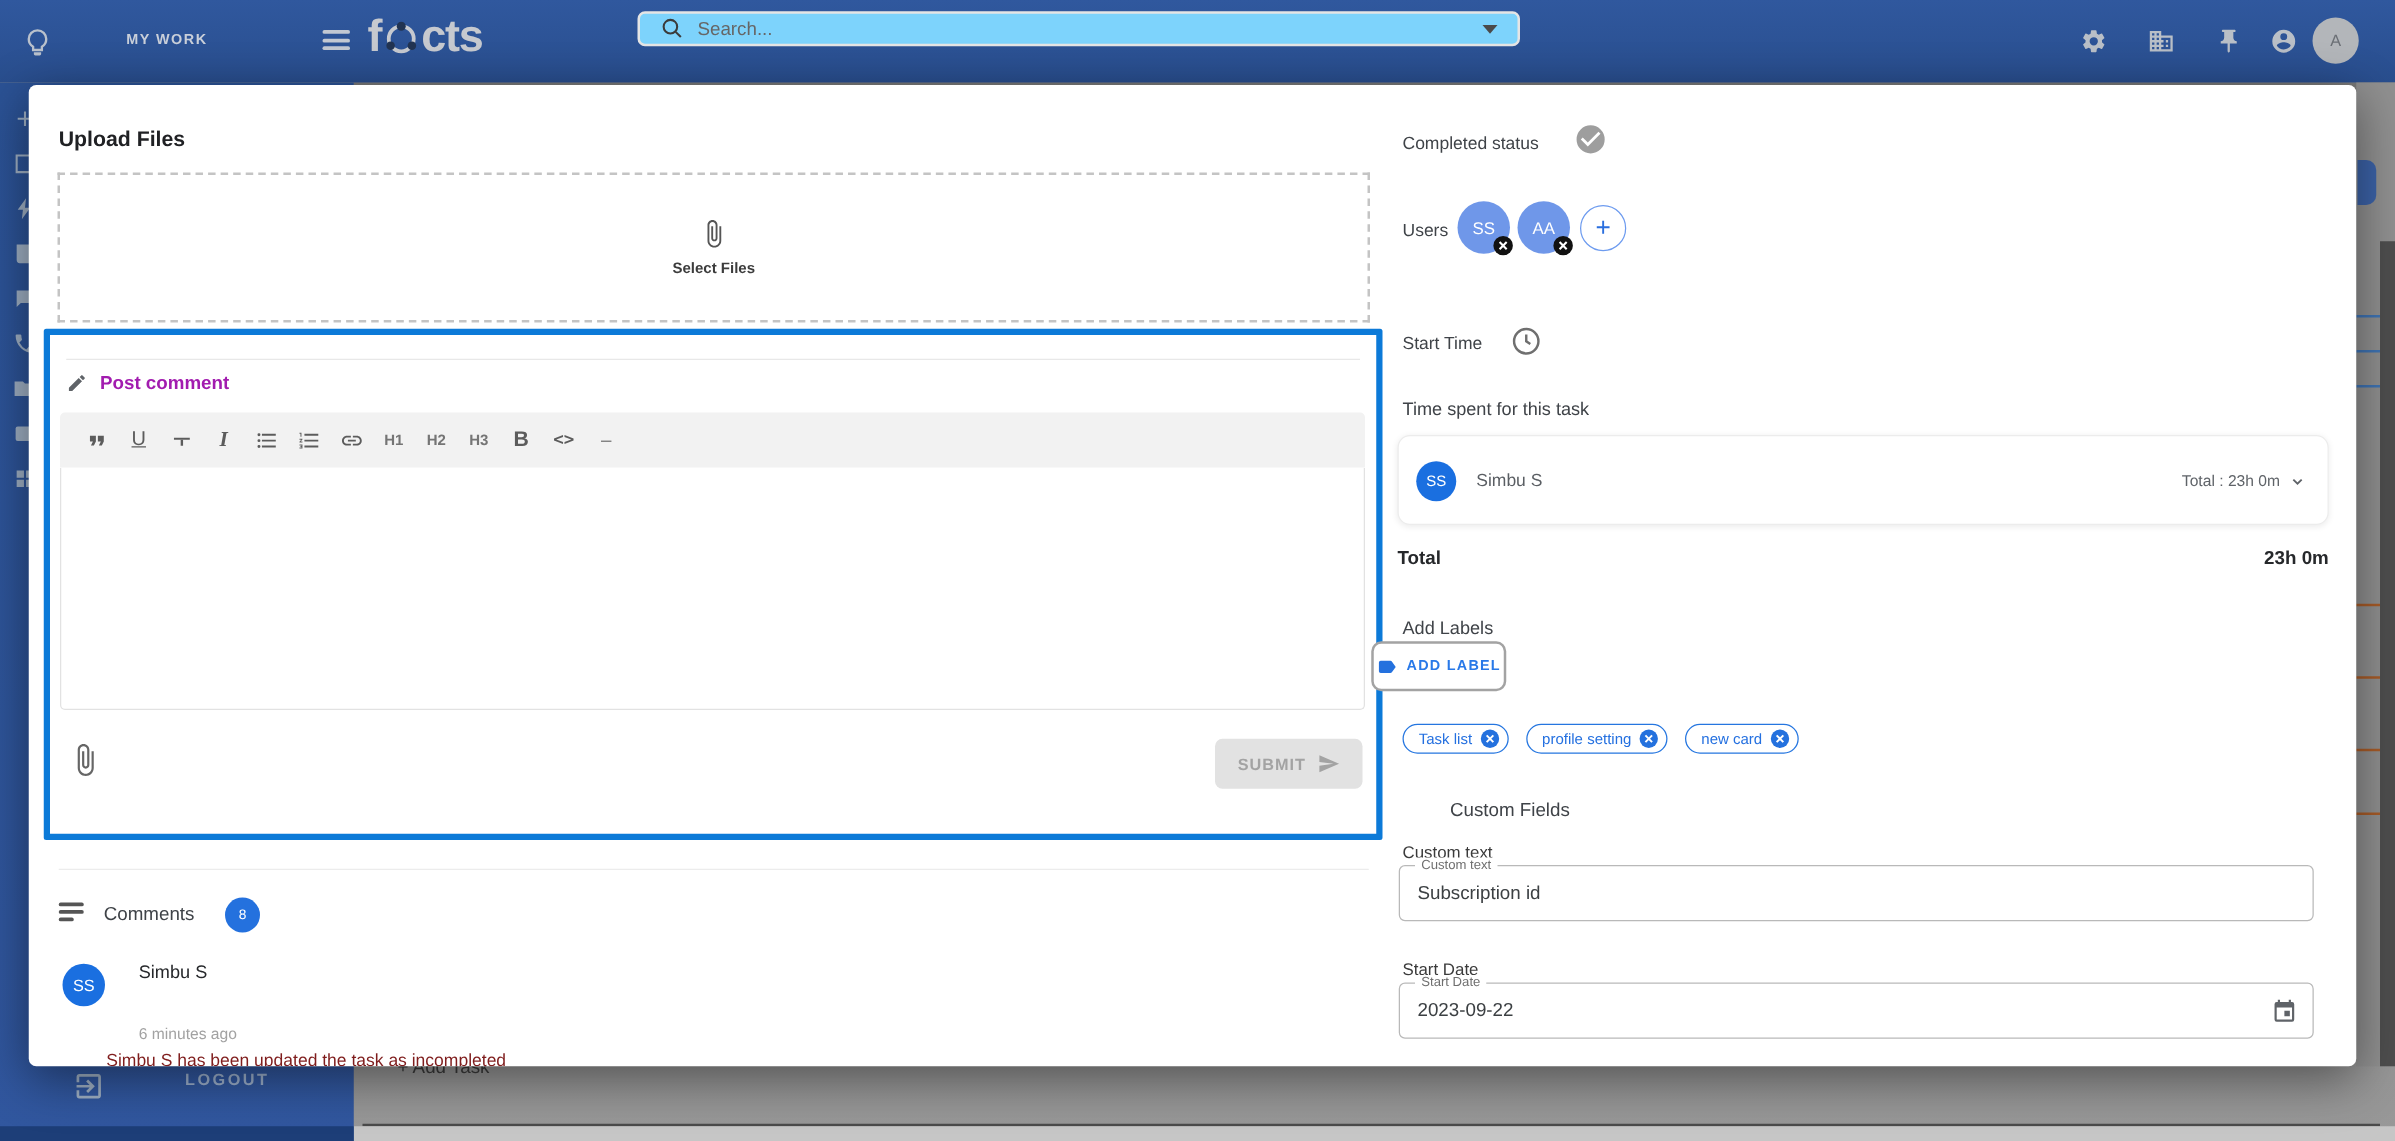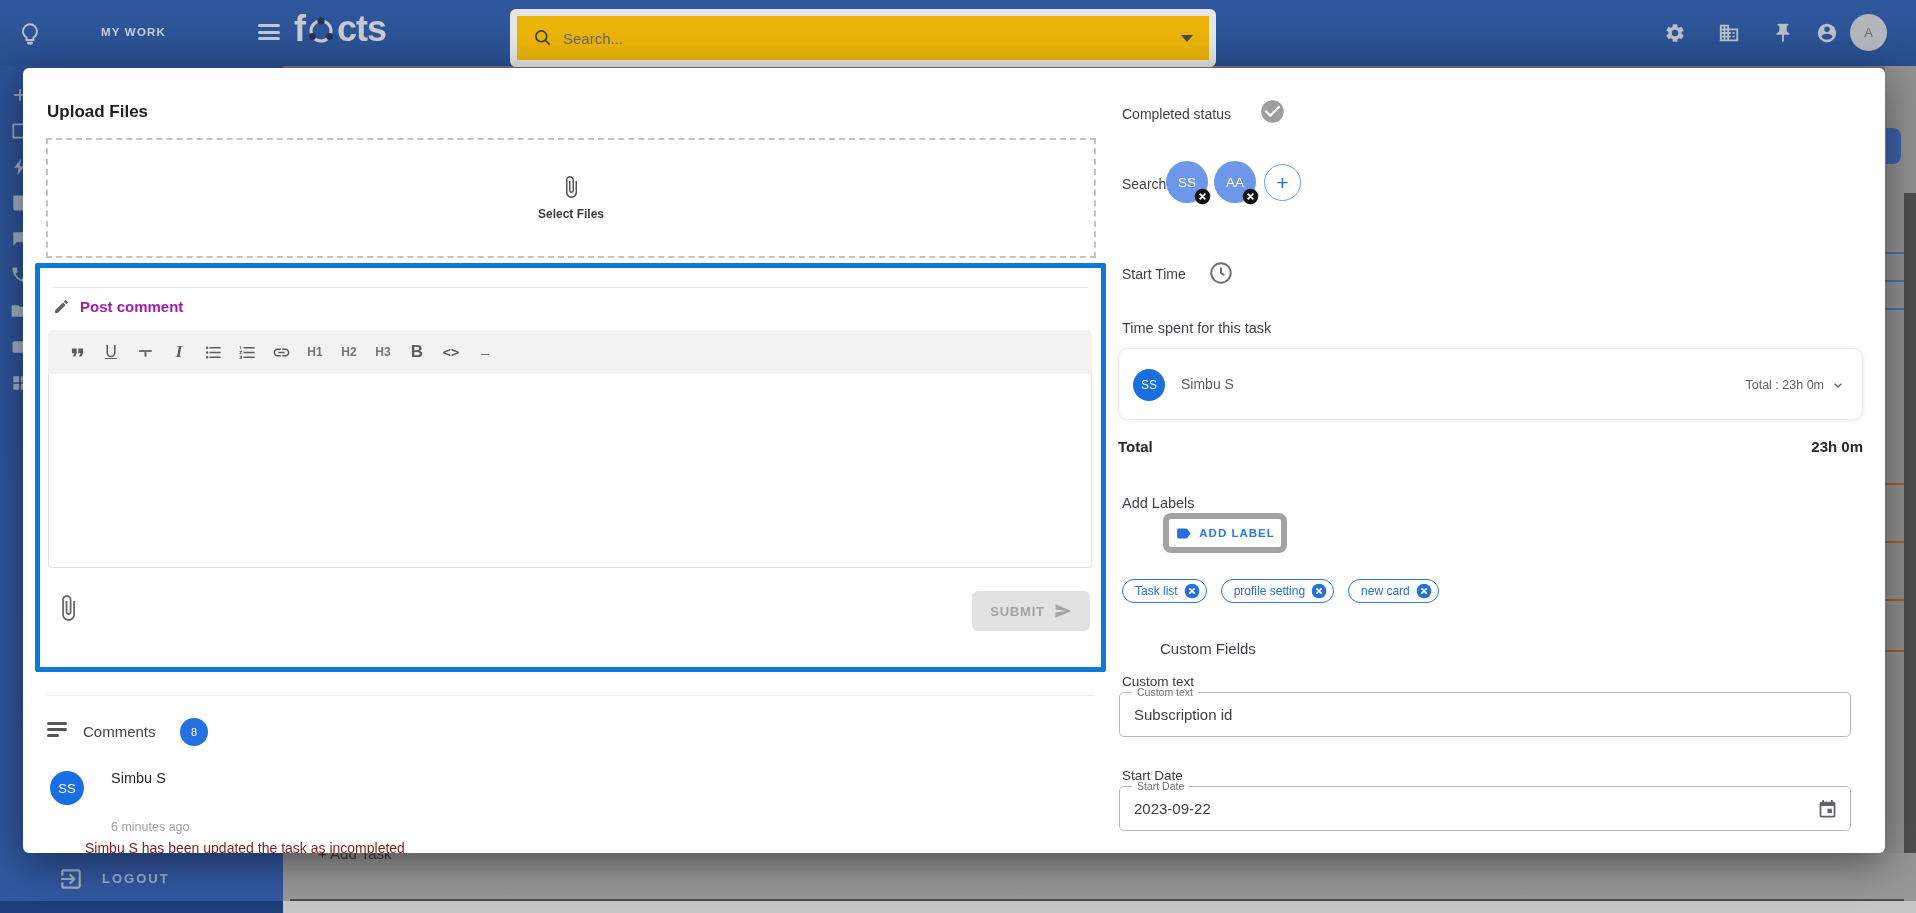--- a/index.html
+++ b/index.html
@@ -8,31 +8,31 @@
   .abs { position:absolute; }
 
   
   .app-header { left:0; top:0; width:1916px; height:66px; background:linear-gradient(180deg,#30589e,#294e8e); z-index:1; }
   .bulb-icon { left:16px; top:19px; width:28px; height:28px; color:#b9c1cc; }
   .my-work { left:62px; top:26px; font-size:11.5px; font-weight:700; letter-spacing:1.2px; color:#c9cfd9;padding-left:39px; }
   .menu-icon { left:258px; top:24px; width:22px; height:16px; cursor:pointer; }
   .menu-icon span { display:block; height:3px; background:#c2c8d2; border-radius:2px; margin-bottom:3.5px; }
   .logo { left:294px; top:8px; display:flex; align-items:center; color:#c6c9cf; font-weight:700; font-size:36px; letter-spacing:-1px; }
   .logo svg { margin:6px 1px 0 1px; }
-  .searchbar { left:510px; top:9px; width:706px; height:58px; background:#eab308; border:7px solid #e5e5e5; border-radius:6px; display:flex; align-items:center; padding:0 16px; }
+  .searchbar { left:510px; top:9px; width:706px; height:28px; background:#7dd3fc; border:2px solid #e5e5e5; border-radius:6px; display:flex; align-items:center; padding:0 16px; }
   .searchbar svg { flex:none; }
   .searchbar input { flex:1; border:none; outline:none; background:transparent; font-size:15px; color:#4c4c4c; margin-left:10px; font-family:"Liberation Sans",sans-serif; }
   .searchbar input::placeholder { color:#666; opacity:1; }
   .search-caret { flex:none; width:0; height:0; border-left:6px solid transparent; border-right:6px solid transparent; border-top:7px solid #4a4a4a; }
   .hdr-ic { top:22px; width:22px; height:22px; color:#b9bfc7; cursor:pointer; }
   .hdr-avatar { left:1850px; top:14px; width:37px; height:37px; border-radius:50%; background:#b3b6ba; color:#6b6f75; font-size:13px; display:flex; align-items:center; justify-content:center; cursor:pointer; }
 
   .app-sidebar { left:0; top:66px; width:283px; height:847px; background:linear-gradient(180deg,#2b5295,#31579f); z-index:2; }
   .side-ic { left:10px; width:20px; height:20px; color:#9fb0c4; }
-  .logout-row { left:0; top:856px; width:226px; height:45px; display:flex; align-items:center; cursor:pointer; }
+  .logout-row { left:0; top:856px; width:226px; height:45px; display:flex; align-items:flex-start; cursor:pointer;gap:46px; }
   .logout-row svg { margin-left:58px; width:26px; height:26px; color:#9fb0c4; }
   .logout-label { margin-left:18px; font-size:13px; letter-spacing:2px; color:#9cb0cc; font-weight:600; }
   .side-bottom-strip { left:0; top:901px; width:283px; height:12px; background:#1d3e78; }
 
   .bottom-bg { left:283px; top:66px; width:1633px; height:847px; background:linear-gradient(180deg,#787878,#989898); z-index:0; }
   .add-task { left:318px; top:845px; font-size:15px; color:#3b3b3b; z-index:3; cursor:pointer; }
   .bottom-line { left:290px; top:899px; width:1614px; height:2px; background:#4a4a4a; z-index:3; }
   .bottom-strip { left:283px; top:901px; width:1633px; height:12px; background:#c6c6c6; z-index:3; }
 
   .right-strip { left:1885px; top:66px; width:31px; height:787px; background:#909090; z-index:4; }
@@ -83,21 +83,21 @@
   .user-av { top:93px; width:42px; height:42px; border-radius:50%; background:#6f97e9; color:#fff; font-size:13.5px; display:flex; align-items:center; justify-content:center; cursor:pointer; }
   .user-x { position:absolute; right:-3px; bottom:-2px; width:17px; height:17px; cursor:pointer; }
   .user-add { left:1241px; top:96px; width:37px; height:37px; border-radius:50%; border:1.5px solid #6d9bef; color:#2a6fdf; font-size:21px; background:#fff; display:flex; align-items:center; justify-content:center; cursor:pointer; }
   .clock-icon { left:1185px; top:192px; width:26px; height:26px; cursor:pointer; }
   .ts-card { left:1095px; top:280px; width:745px; height:72px; border:1px solid #ececec; border-radius:10px; box-shadow:0 1px 5px rgba(0,0,0,.08); background:#fff; cursor:pointer; }
   .ts-av { left:14px; top:20px; width:32px; height:32px; border-radius:50%; background:#1a6fe0; color:#fff; font-size:12px; display:flex; align-items:center; justify-content:center; }
   .ts-name { left:62px; top:27px; font-size:14px; color:#5a5e63; }
   .ts-right { right:16px; top:28px; display:flex; align-items:center; gap:6px; font-size:12.5px; color:#5f6368; }
   .ts-right svg { color:#5f6368; }
   .total-row { left:1095px; top:370px; width:745px; display:flex; justify-content:space-between; font-size:15px; font-weight:700; color:#26282b; }
-  .addlabel-btn { left:1140px; top:445px; width:124px; height:40px; background:#fff; border:6px solid #a3a3a3; border-radius:8px; display:flex; align-items:center; justify-content:center; gap:7px; font-size:11.5px; font-weight:600; letter-spacing:1px; color:#2979e8; cursor:pointer; font-family:"Liberation Sans",sans-serif; }
+  .addlabel-btn { left:1074px; top:445px; width:108px; height:40px; background:#fff; border:2px solid #a3a3a3; border-radius:8px; display:flex; align-items:center; justify-content:center; gap:7px; font-size:11.5px; font-weight:600; letter-spacing:1px; color:#2979e8; cursor:pointer; font-family:"Liberation Sans",sans-serif; }
   .chips { left:1099px; top:511px; display:flex; gap:14px;justify-content:center; }
   .chip { height:24px; border:1px solid #2576e0; border-radius:12px; display:flex; align-items:center; gap:6px; padding:0 6px 0 12px; color:#2470e0; font-size:12px; cursor:default; }
   .chip svg { cursor:pointer; }
   .field-label { font-size:13.5px; color:#3b3b3b; }
   .mat-input { left:1096px; width:732px; height:45px; border:1px solid #b9b9b9; border-radius:5px; background:#fff; }
   .mat-float { position:absolute; left:12px; top:-7px; background:#fff; padding:0 5px; font-size:10.5px; color:#6f6f6f; }
   .mat-input input { position:absolute; left:14px; top:0; width:680px; height:100%; border:none; outline:none; font-size:15px; color:#3c4043; background:transparent; font-family:"Liberation Sans",sans-serif; }
   .cal-icon { position:absolute; right:12px; top:12px; width:21px; height:21px; color:#5f6368; cursor:pointer; }
 </style>
 </head>
@@ -277,21 +277,21 @@
   <div class="abs comment-avatar">SS</div>
   <div class="abs comment-name">Simbu S</div>
   <div class="abs comment-time">6 minutes ago</div>
   <div class="abs comment-text">Simbu S has been updated the task as incompleted</div>
 
   <div class="abs rc-label" style="left:1099px;top:38px">Completed status</div>
   <svg class="abs check-icon" viewBox="0 0 24 24">
       <path fill="#9e9e9e" d="M12 2a10 10 0 1 0 0 20 10 10 0 0 0 0-20zm-2 15l-5-5 1.41-1.41L10 14.17l7.59-7.59L19 8l-9 9z"></path>
     </svg>
 
-  <div class="abs rc-label" style="left:1099px;top:108px">Search</div>
+  <div class="abs rc-label" style="left:1099px;top:108px">Users</div>
   <div class="abs user-av" style="left:1143px">
     <span>SS</span>
     <svg class="user-x" viewBox="0 0 24 24">
         <circle cx="12" cy="12" r="11" fill="#111"></circle>
         <path d="M8 8l8 8M16 8l-8 8" stroke="#fff" stroke-width="2.4"></path>
       </svg>
   </div>
   <div class="abs user-av" style="left:1191px">
     <span>AA</span>
     <svg class="user-x" viewBox="0 0 24 24">

